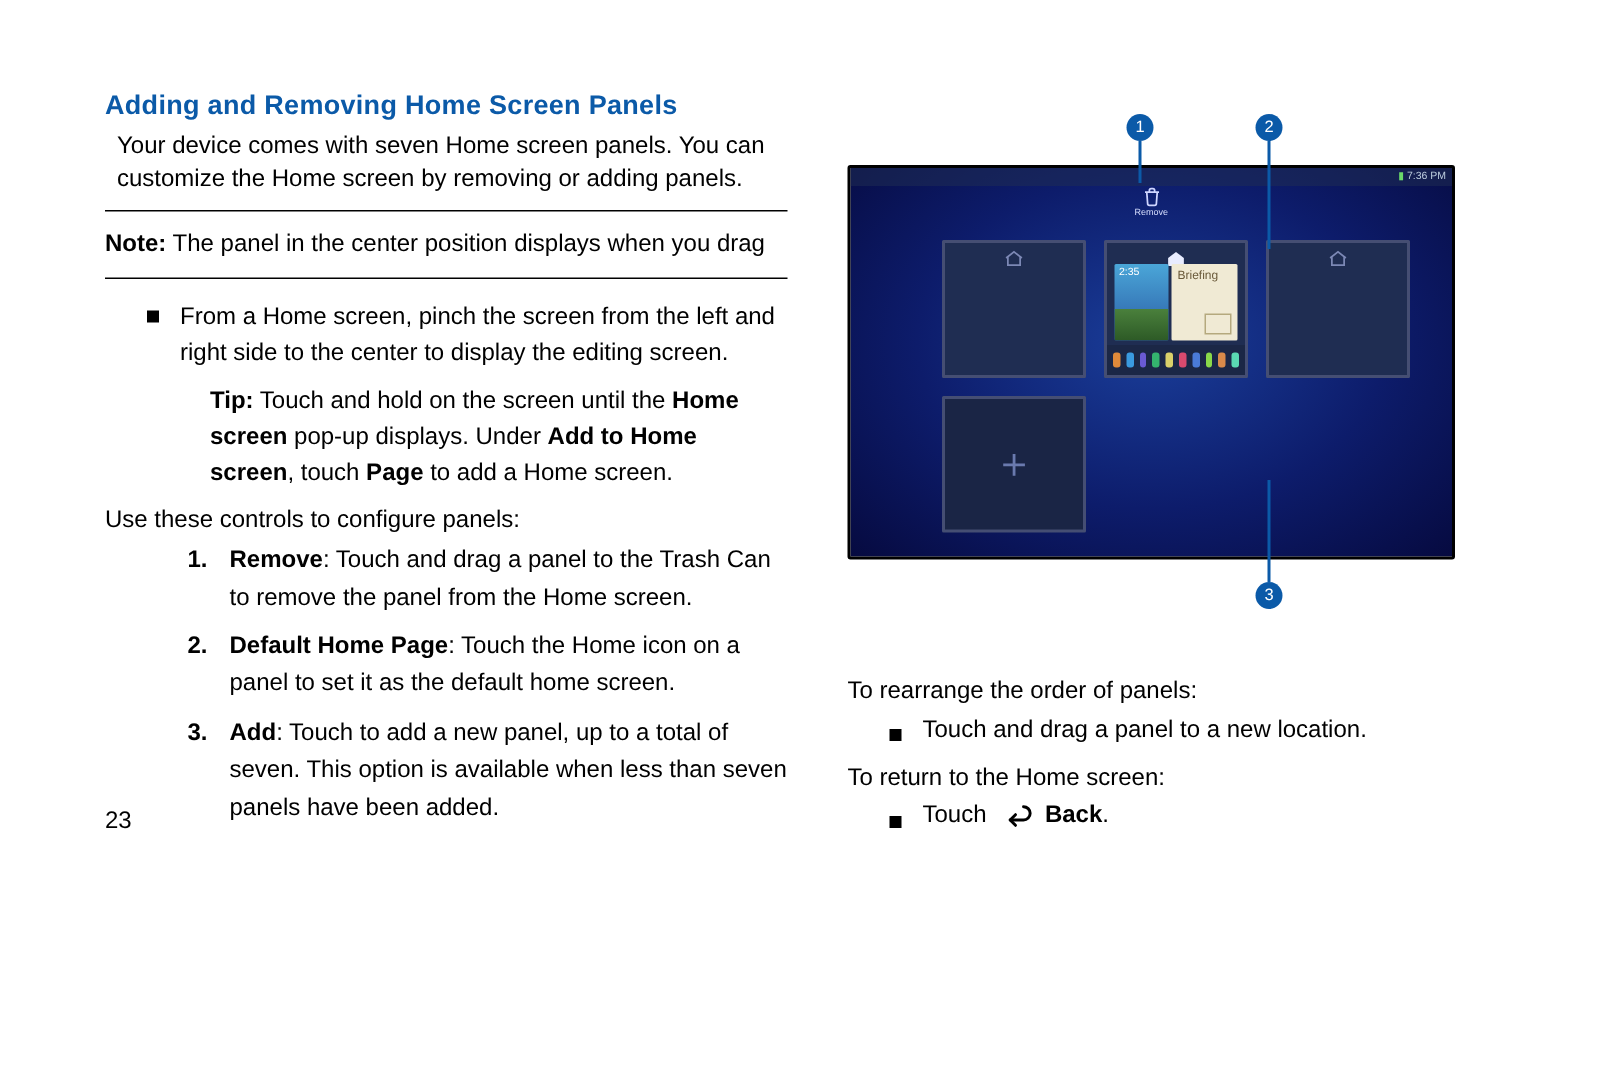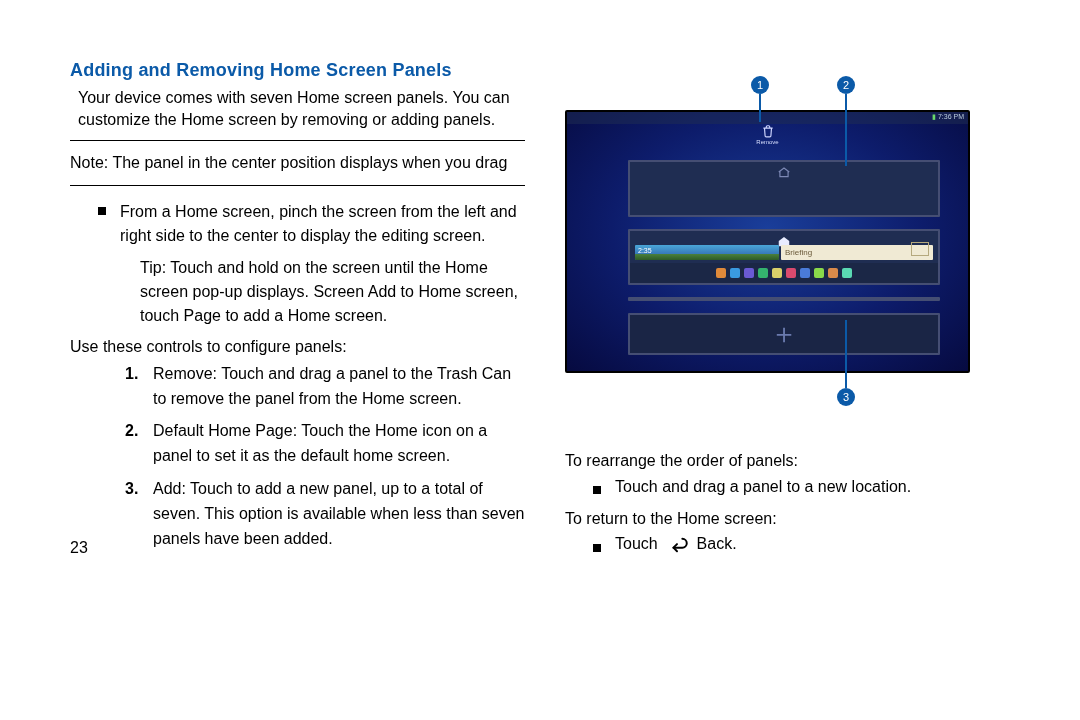--- a/index.html
+++ b/index.html
@@ -132,21 +132,21 @@
     display:block;
     margin: 0 auto 1px;
   }
   .panels {
     position: absolute;
     top: 48px;
     left: 28px;
     right: 28px;
     bottom: 16px;
     display: grid;
-    grid-template-columns: 1fr;
+    grid-template-columns: 1fr 1fr 1fr;
     grid-template-rows: 1fr 1fr;
     gap: 12px;
     padding-left: 33px;
   }
   .panel {
     background: #1f2d52;
     border: 2px solid #454e73;
     border-radius: 1px;
     position: relative;
     overflow: hidden;
@@ -244,21 +244,21 @@
     font-size: 16px;
   }
   .right-text .label { margin: 6px 0 4px 0; }
   .right-text .bullet {
     display:flex; gap:14px; margin: 6px 0 12px 28px; align-items:center;
   }
   .back-icon {
     display:inline-block; vertical-align: middle;
     margin: 0 4px;
   }
-  b, strong { font-weight: 400; }
+  b, strong { font-weight: 700; }
 </style>
 </head>
 <body>
 
 <div class="page">
 
   <div class="col">
     <h2 class="section-title">Adding and Removing Home Screen Panels</h2>
     <p class="intro">Your device comes with seven Home screen panels. You can customize the Home screen by removing or adding panels.</p>
     <hr class="hr">
@@ -268,21 +268,21 @@
       </p>
     </div>
     <hr class="hr">
 
     <div class="bullet-item">
       <span class="sq"></span>
       <span>From a Home screen, pinch the screen from the left and right side to the center to display the editing screen.</span>
     </div>
 
     <p class="tip">
-      <b>Tip:</b><span> Touch and hold on the screen until the </span><b>Home screen</b><span> pop-up displays. Screen </span><b>Add to Home screen</b><span>, touch </span><b>Page</b><span> to add a Home screen.</span>
+      <b>Tip:</b><span> Touch and hold on the screen until the </span><b>Home screen</b><span> pop-up displays. Under </span><b>Add to Home screen</b><span>, touch </span><b>Page</b><span> to add a Home screen.</span>
     </p>
 
     <p class="subhead">Use these controls to configure panels:</p>
 
     <ol class="controls">
       <li>
         <span class="num">1.</span>
         <span><b>Remove</b><span>: Touch and drag a panel to the Trash Can to remove the panel from the Home screen.</span></span>
       </li>
       <li>

